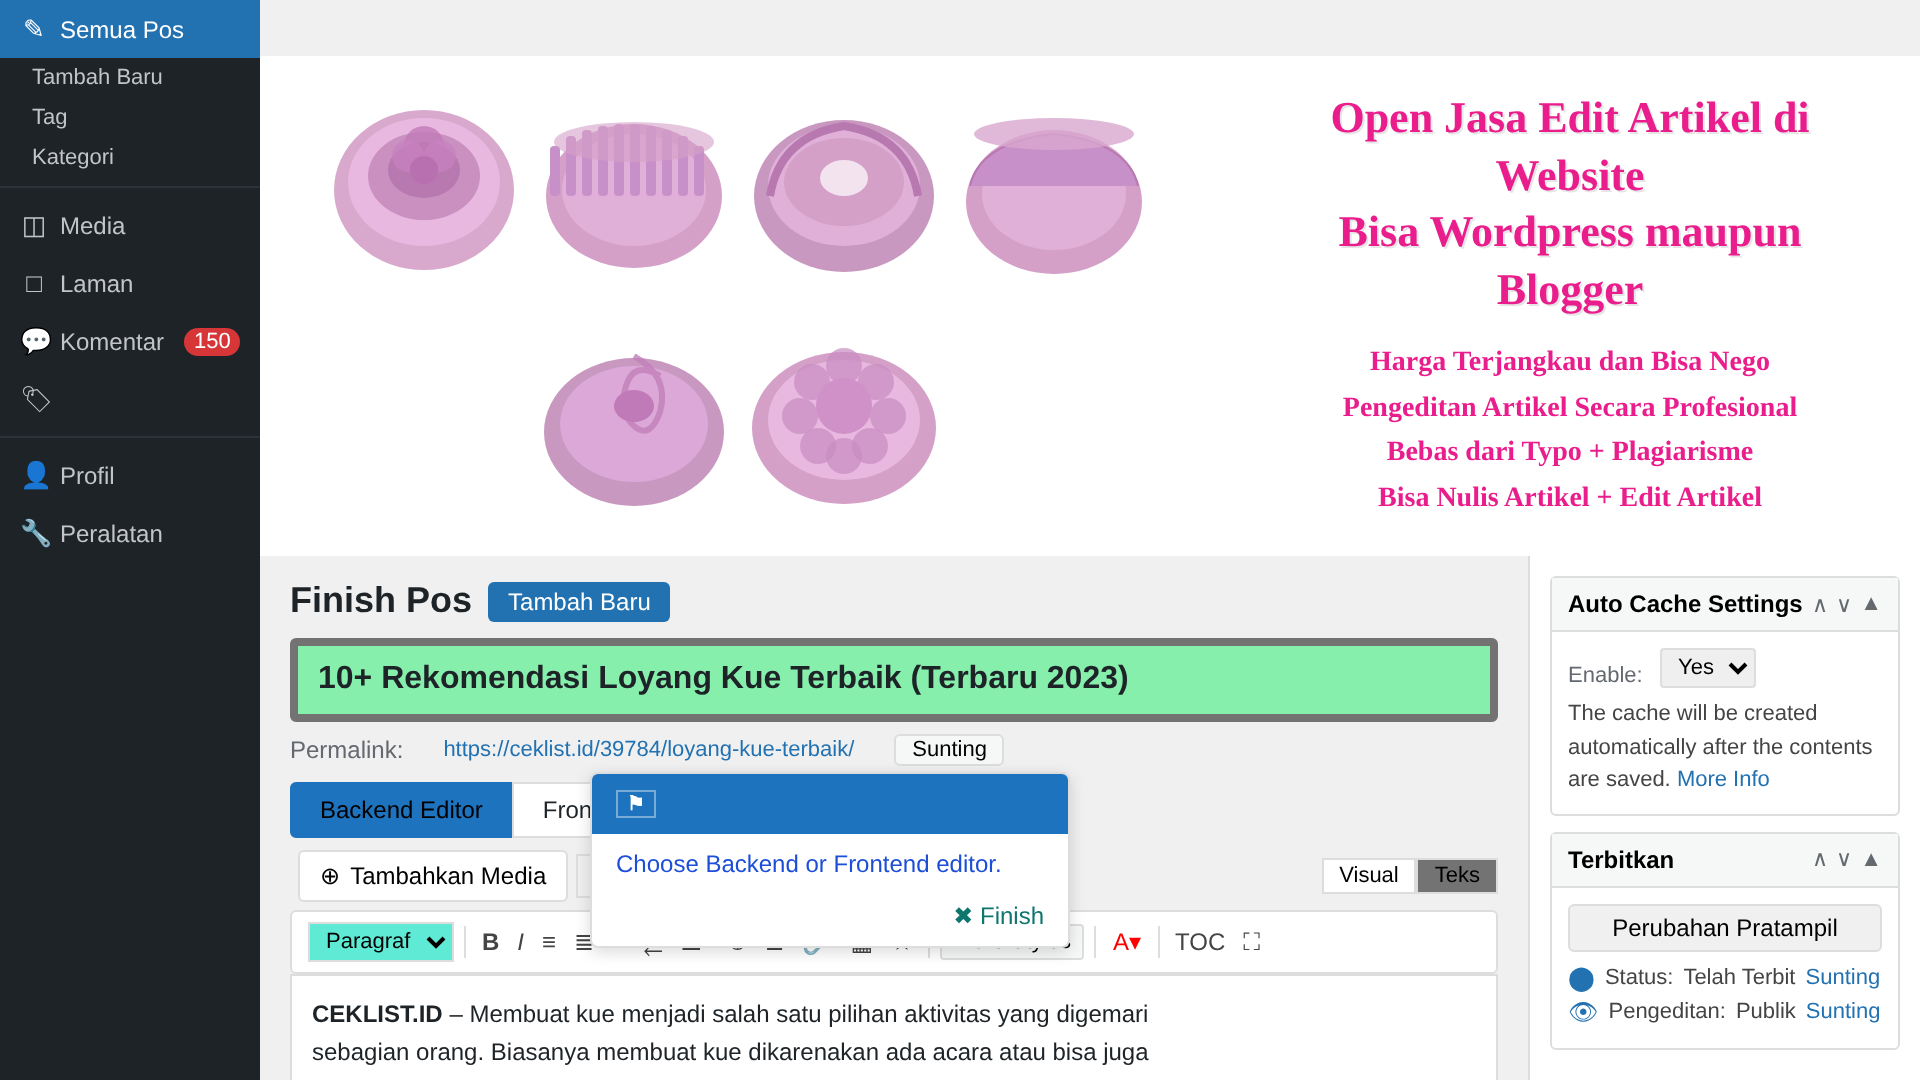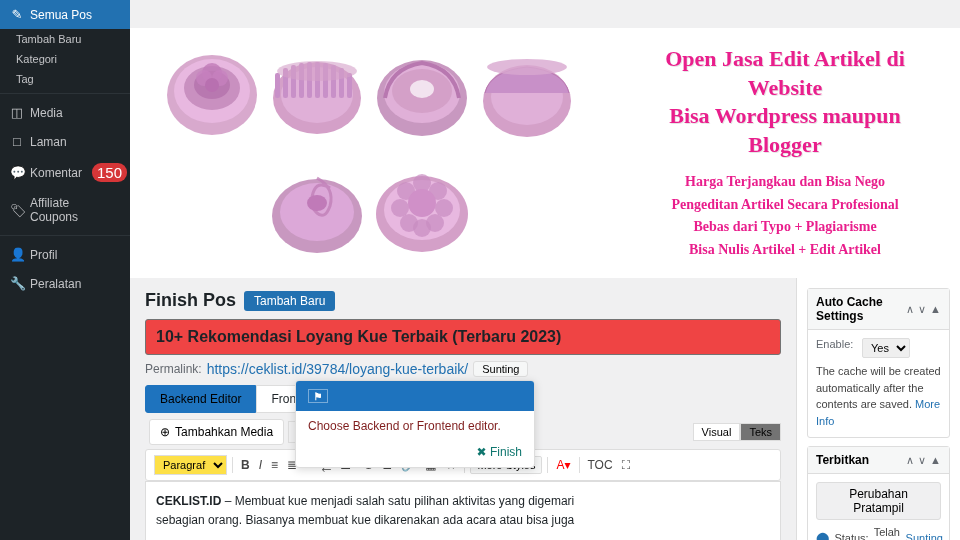--- a/index.html
+++ b/index.html
@@ -6,84 +6,84 @@
     body { font-family: -apple-system, BlinkMacSystemFont, 'Segoe UI', sans-serif; font-size: 13px; background: #f0f0f1; width: 960px; height: 540px; overflow: hidden; }
 
     
     .wrapper { display: flex; width: 960px; height: 540px; }
 
     
     .sidebar { width: 130px; background: #1d2327; color: #c3c4c7; flex-shrink: 0; display: flex; flex-direction: column; padding-top: 0; height: 100%; overflow: hidden; }
     .sidebar-item { display: flex; align-items: center; gap: 6px; padding: 7px 10px; cursor: pointer; font-size: 12px; color: #c3c4c7; }
     .sidebar-item.active { background: #2271b1; color: #fff; }
     .sidebar-item .icon { width: 14px; text-align: center; font-size: 13px; }
-    .sidebar-badge { background: #d63638; color: #fff; border-radius: 9px; font-size: 15px; padding: 1px 5px; margin-left: 4px; }
+    .sidebar-badge { background: #d63638; color: #fff; border-radius: 9px; font-size: 11px; padding: 1px 5px; margin-left: 4px; }
     .sidebar-separator { border-top: 1px solid #2c3338; margin: 4px 0; }
     .sidebar-sub { padding-left: 16px; font-size: 11px; padding-top: 4px; padding-bottom: 4px; color: #c3c4c7; cursor: pointer; }
 
     
     .main { flex: 1; display: flex; flex-direction: column; overflow: hidden; margin-top: 28px; }
 
     
     .top-image-area { background: #fff; height: 250px; display: flex; overflow: hidden; position: relative; flex-shrink: 0; }
     .image-section { width: 480px; background: #fff; display: flex; flex-wrap: wrap; align-items: center; justify-content: center; padding: 10px; }
     .promo-section { flex: 1; background: #fff; display: flex; flex-direction: column; align-items: center; justify-content: center; padding: 20px; }
     .promo-title { font-family: 'Comic Sans MS', cursive; font-size: 22px; color: #e91e8c; font-weight: bold; text-align: center; line-height: 1.3; text-shadow: 1px 1px 0 rgba(0,0,0,0.1); }
     .promo-subtitle { font-family: 'Comic Sans MS', cursive; font-size: 14px; color: #e91e8c; font-weight: bold; text-align: center; line-height: 1.6; margin-top: 12px; }
 
     
     .editor-area { background: #f0f0f1; flex: 1; display: flex; overflow: hidden; }
     .editor-main { flex: 1; padding: 12px 15px; overflow: hidden; }
-    .editor-sidebar { width: 164px; background: #fff; border-left: 1px solid #ddd; padding: 10px; overflow: hidden; flex-shrink: 0; }
+    .editor-sidebar { width: 196px; background: #fff; border-left: 1px solid #ddd; padding: 10px; overflow: hidden; flex-shrink: 0; }
 
     .page-title-bar { display: flex; align-items: center; gap: 8px; margin-bottom: 8px; }
     .page-title-text { font-size: 18px; font-weight: 600; color: #1d2327; }
     .add-new-btn { background: #2271b1; color: #fff; border: none; padding: 3px 10px; border-radius: 3px; font-size: 12px; cursor: pointer; }
 
-    .post-title-box { background: #ef4444; border: 1px solid #737373; padding: 8px 10px; font-size: 16px; font-weight: 600; color: #1d2327; border-radius: 3px; margin-bottom: 6px; }
-    .permalink-bar { display: flex; align-items: center; gap: 5px; font-size: 12px; color: #646970; margin-bottom: 8px; }
-    .permalink-link { color: #2271b1; text-decoration: none; font-size: 14px; }
+    .post-title-box { background: #86efac; border: 4px solid #737373; padding: 8px 10px; font-size: 16px; font-weight: 600; color: #1d2327; border-radius: 3px; margin-bottom: 6px; }
+    .permalink-bar { display: flex; align-items: center; gap: 20px; font-size: 12px; color: #646970; margin-bottom: 8px; }
+    .permalink-link { color: #2271b1; text-decoration: none; font-size: 11px; }
     .permalink-edit-btn { background: #f6f7f7; border: 1px solid #ddd; padding: 1px 8px; border-radius: 3px; font-size: 11px; cursor: pointer; }
 
     
     .wpbakery-popup { position: relative; background: #fff; border: 1px solid #ddd; border-radius: 4px; margin-bottom: 6px; box-shadow: 0 2px 8px rgba(0,0,0,0.15); }
     .wpbakery-header { background: #1e73be; color: #fff; padding: 8px 12px; display: flex; align-items: center; gap: 8px; font-size: 13px; font-weight: 600; border-radius: 3px 3px 0 0; }
     .wpbakery-header .flag-icon { width: 20px; height: 14px; background: #1e73be; border: 1px solid rgba(255,255,255,0.4); display: inline-block; font-size: 10px; text-align: center; line-height: 14px; }
-    .wpbakery-body { padding: 8px 12px; font-size: 12px; color: #7f1d1d; }
+    .wpbakery-body { padding: 8px 12px; font-size: 12px; color: #1d4ed8; }
     .wpbakery-footer { padding: 4px 12px 8px; display: flex; justify-content: flex-end; }
     .finish-btn { color: #0f766e; font-size: 12px; cursor: pointer; background: none; border: none; display: flex; align-items: center; gap: 4px; }
 
     
     .editor-buttons-row { display: flex; align-items: center; gap: 0; margin-bottom: 6px; }
     .editor-btn { padding: 6px 14px; font-size: 12px; border: 1px solid #ddd; cursor: pointer; display: flex; align-items: center; gap: 5px; }
     .editor-btn.backend { background: #1e73be; color: #000000; border-color: #1e73be; border-radius: 3px 0 0 3px; }
     .editor-btn.frontend { background: #fff; color: #1d2327; }
     .editor-btn.gutenberg { background: #f6f7f7; color: #646970; border-radius: 0 3px 3px 0; }
     .add-media-btn { background: #fff; border: 1px solid #ddd; padding: 5px 10px; font-size: 12px; cursor: pointer; border-radius: 3px; display: flex; align-items: center; gap: 5px; margin-left: 4px; }
 
     
     .toolbar-row { display: flex; align-items: center; gap: 3px; background: #fff; border: 1px solid #ddd; padding: 5px 8px; border-radius: 3px; margin-bottom: 0; font-size: 12px; flex-wrap: nowrap; overflow: hidden; }
-    .toolbar-select { border: 1px solid #ddd; padding: 2px 4px; font-size: 11px; background: #fde047; }
+    .toolbar-select { border: 1px solid #ddd; padding: 2px 4px; font-size: 11px; background: #5eead4; }
     .toolbar-btn { background: none; border: none; cursor: pointer; padding: 2px 3px; color: #444; font-size: 12px; }
     .toolbar-btn.bold { font-weight: bold; }
     .toolbar-btn.italic { font-style: italic; }
     .toolbar-sep { width: 1px; height: 16px; background: #ddd; margin: 0 2px; }
     .more-styles-btn { background: #f6f7f7; border: 1px solid #ddd; padding: 2px 6px; font-size: 11px; cursor: pointer; border-radius: 2px; }
 
     
     .editor-content { background: #fff; border: 1px solid #ddd; padding: 10px; font-size: 12px; color: #1d2327; line-height: 1.6; min-height: 60px; }
     .editor-content .site-name { font-weight: bold; }
 
     
     .panel { border: 1px solid #ddd; border-radius: 3px; margin-bottom: 8px; background: #fff; }
     .panel-header { display: flex; align-items: center; justify-content: space-between; padding: 6px 8px; background: #f6f7f7; border-bottom: 1px solid #ddd; font-size: 12px; font-weight: 600; }
     .panel-controls { display: flex; gap: 4px; }
     .panel-ctrl { background: none; border: none; cursor: pointer; font-size: 11px; color: #646970; }
     .panel-body { padding: 8px; font-size: 11px; color: #444; }
-    .panel-row { display: flex; align-items: flex-start; gap: 6px; margin-bottom: 5px; }
+    .panel-row { display: flex; align-items: flex-end; gap: 6px; margin-bottom: 5px; }
     .panel-label { color: #646970; min-width: 40px; }
     .panel-select { border: 1px solid #ddd; padding: 2px 4px; font-size: 11px; border-radius: 2px; }
     .panel-text { font-size: 11px; color: #444; line-height: 1.5; margin-top: 4px; }
     .panel-link { color: #2271b1; text-decoration: none; font-size: 11px; }
     .publish-btn { background: #f0f0f1; border: 1px solid #ddd; padding: 4px 10px; font-size: 12px; border-radius: 3px; cursor: pointer; width: 100%; margin-bottom: 6px; }
     .status-row { display: flex; align-items: center; gap: 5px; font-size: 11px; color: #444; margin-bottom: 3px; }
     .status-icon { font-size: 12px; color: #2271b1; }
 
     
     .cake-svg { width: 105px; height: 105px; }
@@ -97,39 +97,38 @@
 <body>
 
 <div class="wrapper">
 
   <div class="sidebar">
     <div class="sidebar-item active">
       <span class="icon">✎</span>
       <span>Semua Pos</span>
     </div>
     <div class="sidebar-sub">Tambah Baru</div>
+    <div class="sidebar-sub">Tag</div>
     <div class="sidebar-sub">Kategori</div>
-    <div class="sidebar-sub">Tag</div>
     <div class="sidebar-separator"></div>
     <div class="sidebar-item">
       <span class="icon">◫</span>
       <span>Media</span>
     </div>
     <div class="sidebar-item">
       <span class="icon">□</span>
       <span>Laman</span>
     </div>
     <div class="sidebar-item">
       <span class="icon">💬</span>
       <span>Komentar</span>
       <span class="sidebar-badge">150</span>
     </div>
     <div class="sidebar-item">
       <span class="icon">🏷</span>
-      <span>Affiliate Coupons</span>
     </div>
     <div class="sidebar-separator"></div>
     <div class="sidebar-item">
       <span class="icon">👤</span>
       <span>Profil</span>
     </div>
     <div class="sidebar-item">
       <span class="icon">🔧</span>
       <span>Peralatan</span>
     </div>

